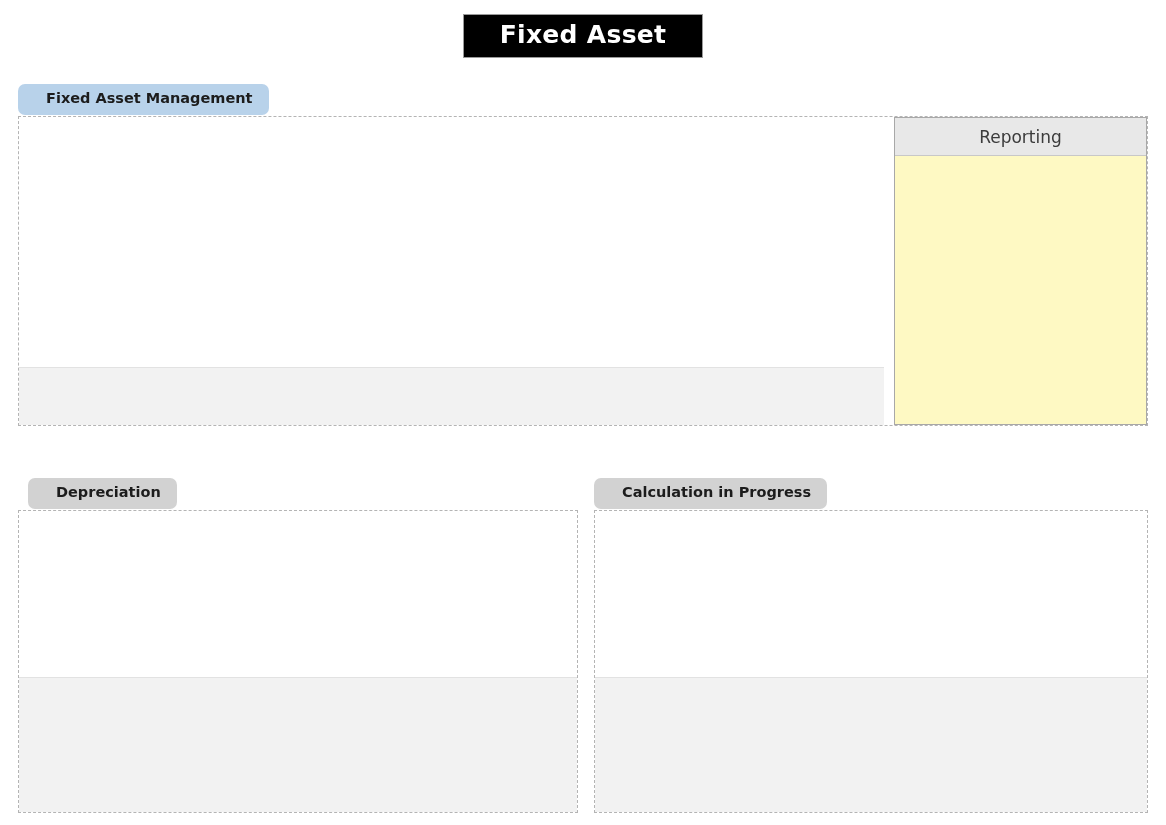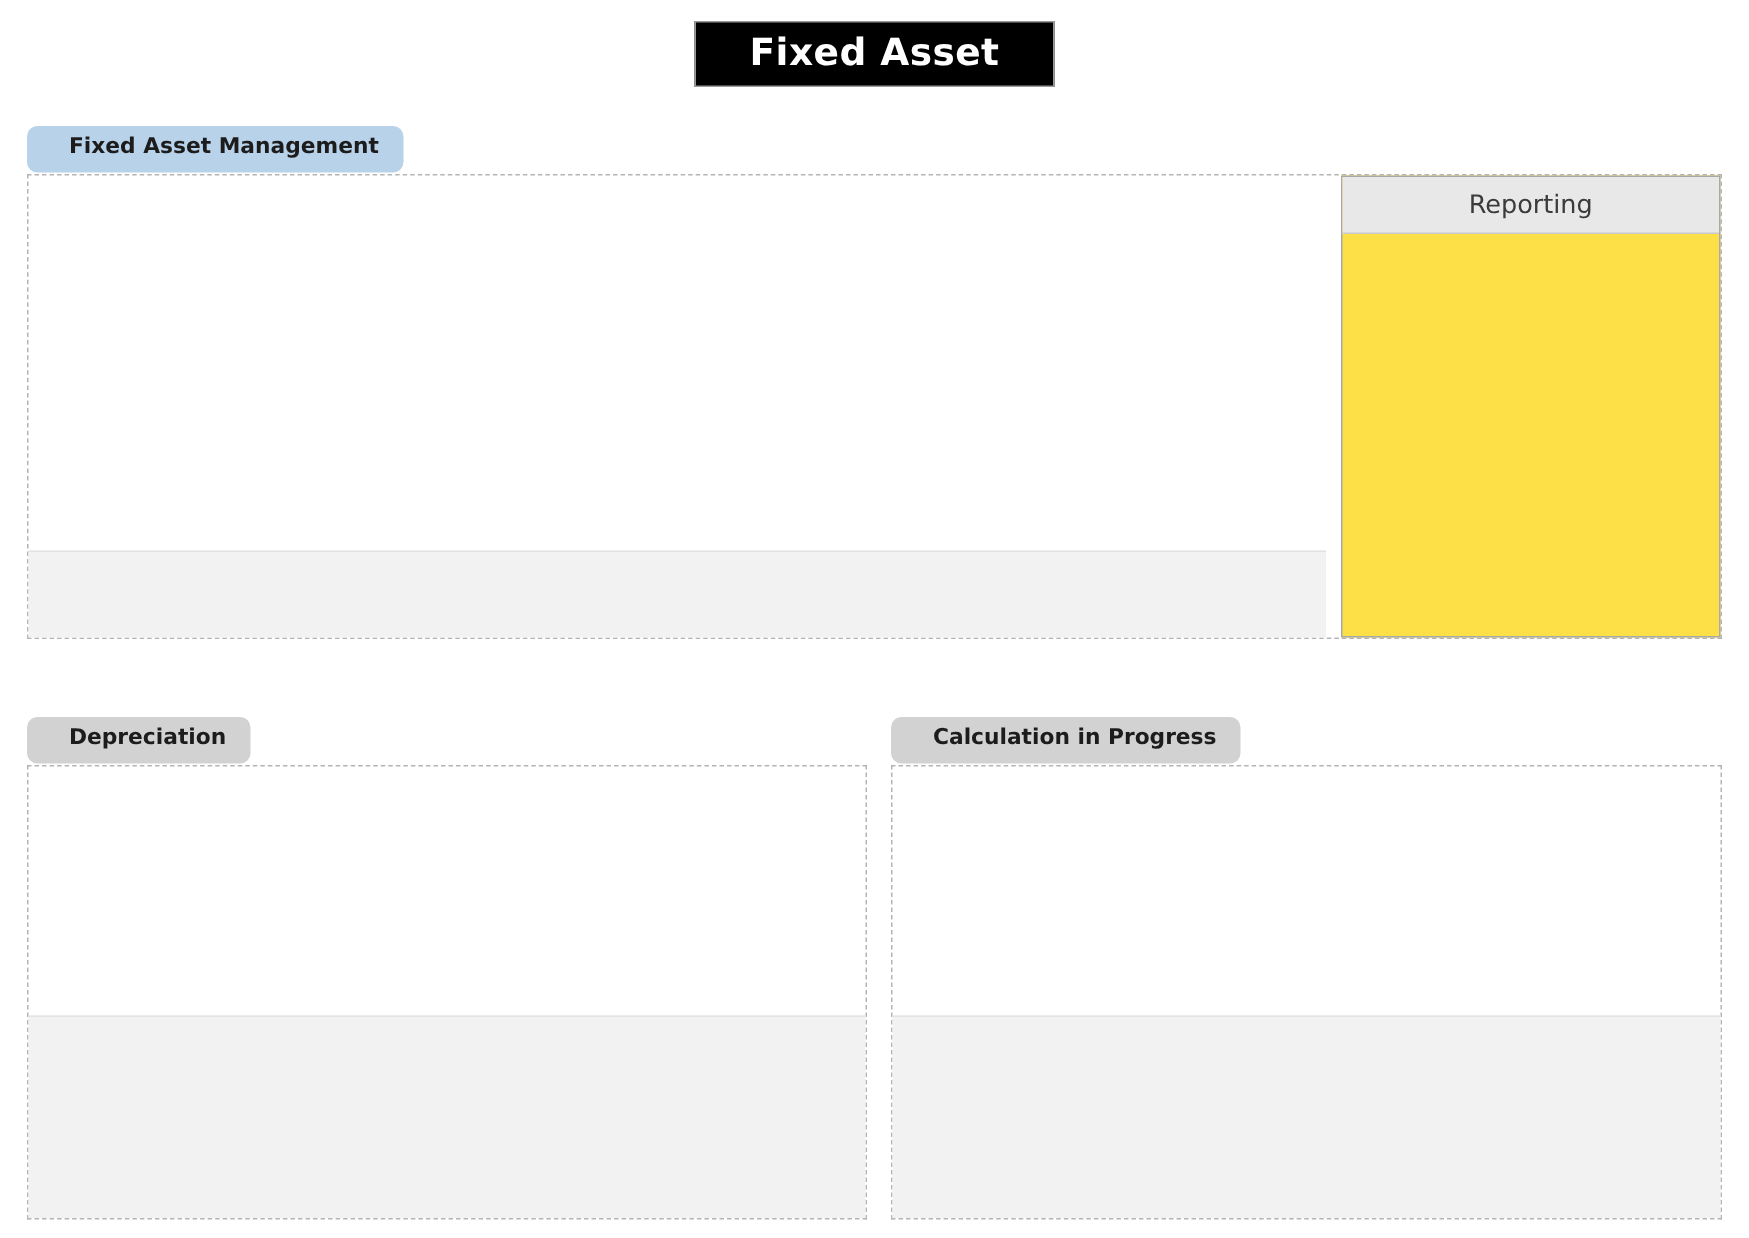--- a/index.html
+++ b/index.html
@@ -62,21 +62,21 @@
     position: absolute;
     left: 0; right: 0; bottom: 0;
     background: #f2f2f2;
     border-top: 1px solid #e2e2e2;
   }
 
   
   .report-panel {
     position: absolute;
     border: 1px solid #a8a8a8;
-    background: #fde047;
+    background: #fef9c3;
     z-index: 3;
   }
   .report-head {
     height: 38px;
     background: #e8e8e8;
     border-bottom: 1px solid #c8c8c8;
     display: flex; align-items: center; justify-content: center;
     font-size: 17px;
     color: #3b3b3b;
   }
@@ -698,21 +698,21 @@
         <rect x="4.4" y="10.5" width="8.6" height="9" fill="#4aa94a" stroke="#6b7082" stroke-width="1.2"></rect>
         <rect x="15.6" y="10.8" width="9.6" height="1.8" fill="#9aa0ad"></rect>
         <rect x="15.6" y="14.2" width="9.6" height="1.8" fill="#9aa0ad"></rect>
         <rect x="15.6" y="17.6" width="9.6" height="1.8" fill="#9aa0ad"></rect>
       </svg>
     </span>
   <span class="txt">Capital Expenditure
 Inquiry</span>
 </div>
 
-<div class="sec-tab grey" style="left:18px; top:478px;">Depreciation</div>
+<div class="sec-tab grey" style="left:28px; top:478px;">Depreciation</div>
 
 <div class="panel" style="left:18px; top:510px; width:560px; height:303px;">
   <div class="strip" style="height:135px;"></div>
 </div>
 
 <div class="conn" style="left:170px; top:578px; width:80px;"></div>
 
 <div class="node" style="left:128px; top:553px;">
   <div class="icon-holder" style="display: flex; align-items: flex-start; justify-content: center;">
     <span class="ic-kb-y" style="display: inline-block; position: relative;">

